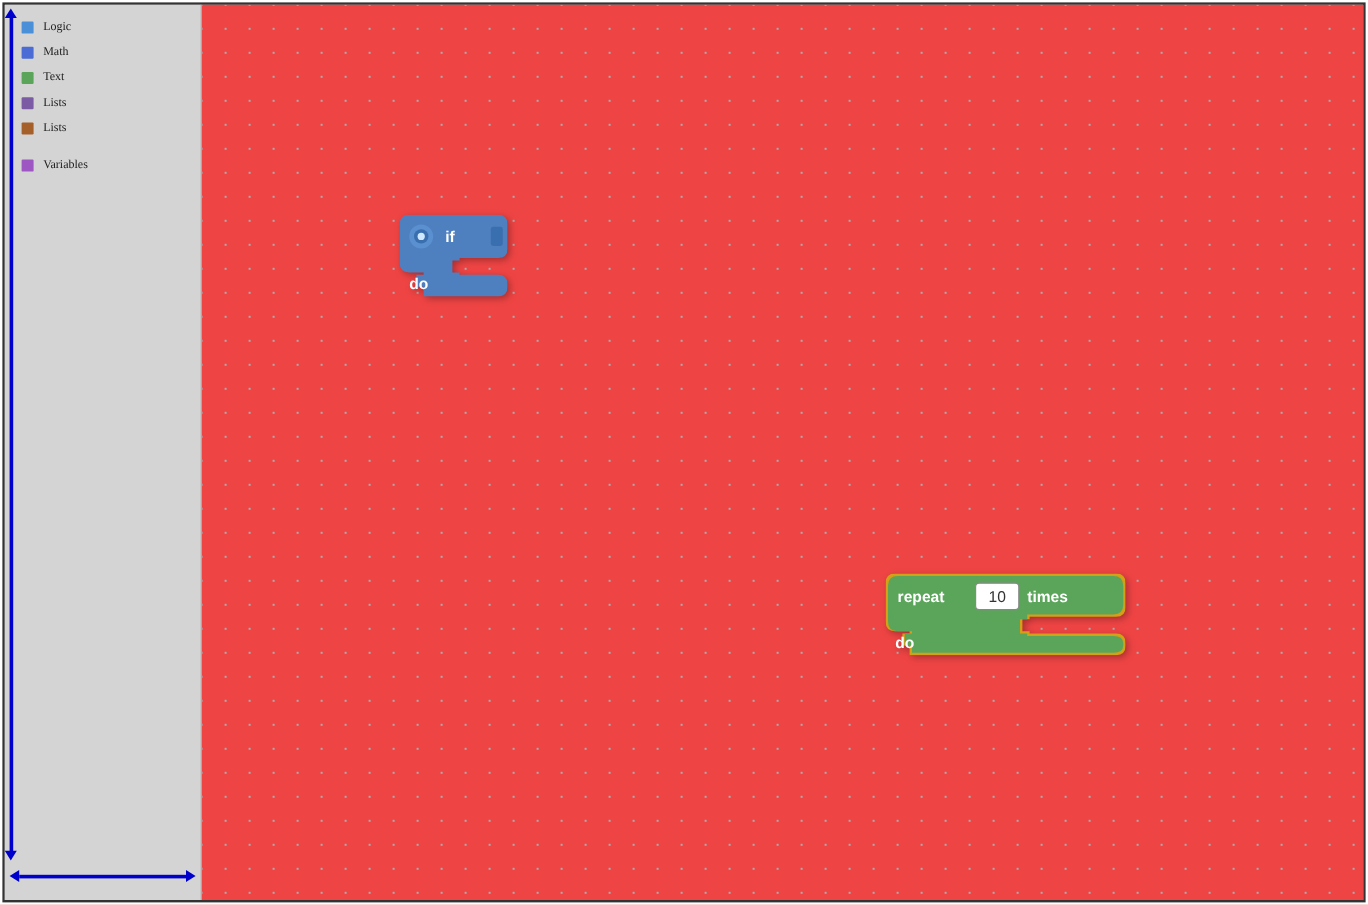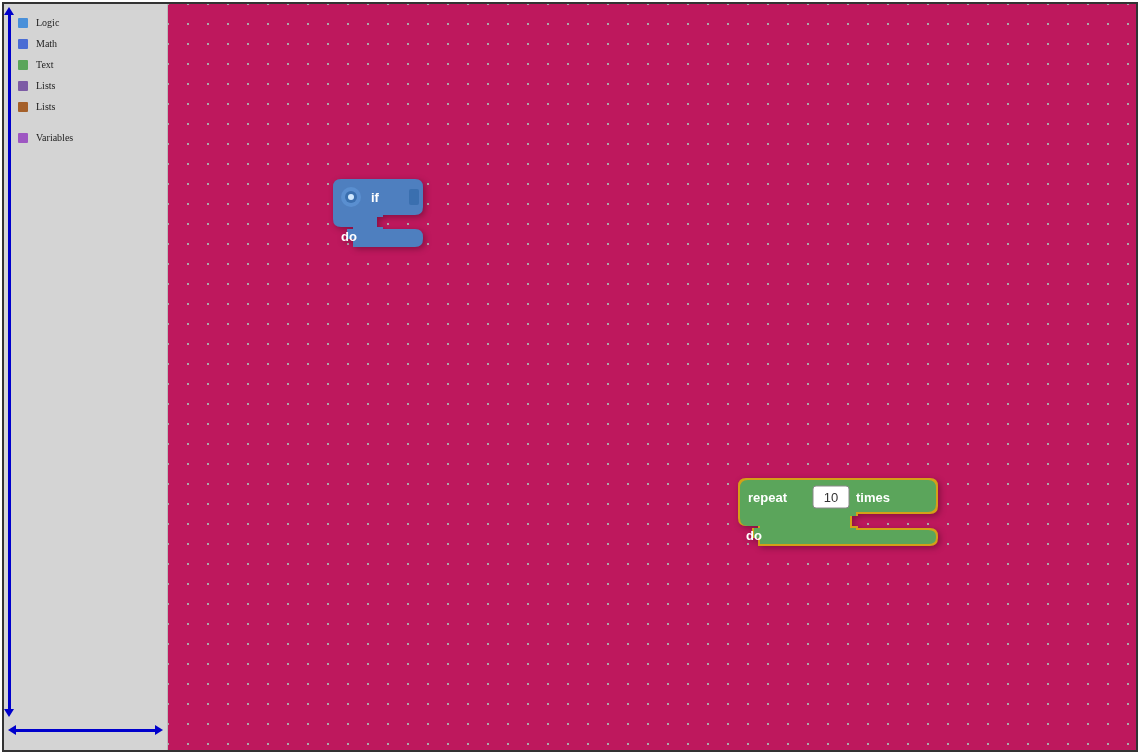--- a/index.html
+++ b/index.html
@@ -53,21 +53,21 @@
     }
 
     .sidebar-spacer {
       height: 10px;
     }
 
     
     .canvas-area {
       flex: 1;
       position: relative;
-      background-color: #be185d;
+      background-color: #ef4444;
       overflow: hidden;
     }
 
     
     .canvas-area::before {
       content: '';
       position: absolute;
       top: 0; left: 0; right: 0; bottom: 0;
       background-image: radial-gradient(circle, #aaa 1px, transparent 1px);
       background-size: 20px 20px;

